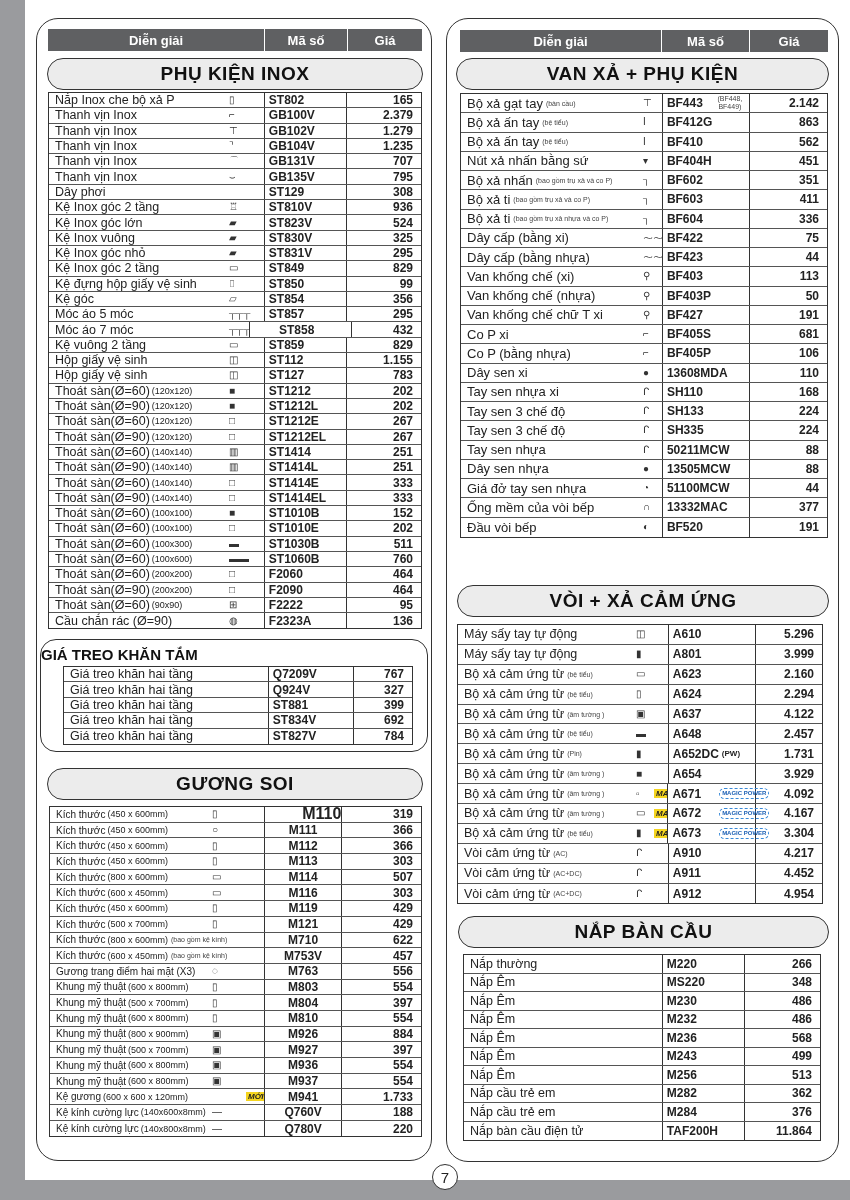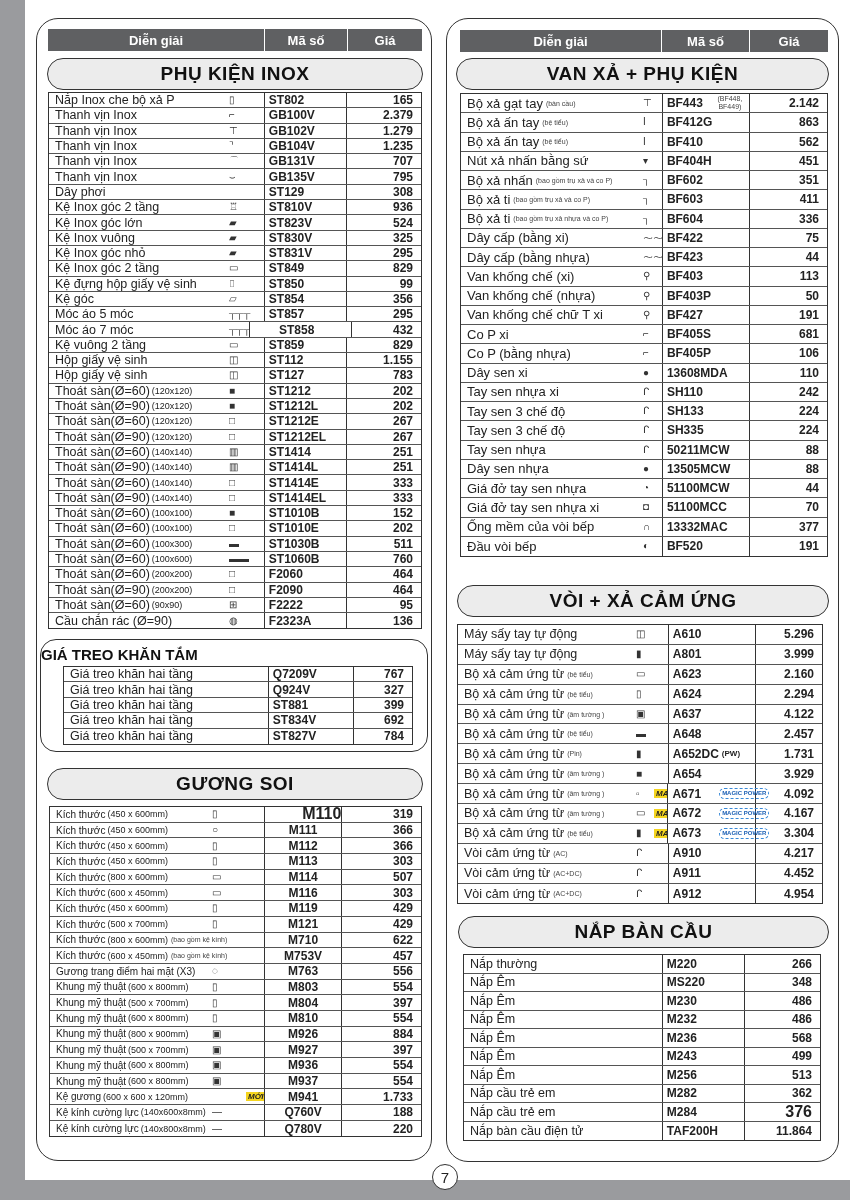--- a/index.html
+++ b/index.html
@@ -1016,21 +1016,21 @@
     </div>
     <div class="row" style="height:19.25px;">
       <div class="c1" style="width:203px; font-size:13px;">
         <span>Tay sen nhựa xi</span>
         <span class="icon" style="left:182px;">ᒋ</span>
       </div>
       <div class="c2" style="width:88px; font-size:12px;">
         <span>SH110</span>
       </div>
       <div class="c3" style="width:77px; font-size:12px;">
-        <span>242</span>
+        <span>168</span>
       </div>
     </div>
     <div class="row" style="height:19.25px;">
       <div class="c1" style="width:203px; font-size:13px;">
         <span>Tay sen 3 chế độ</span>
         <span class="icon" style="left:182px;">ᒋ</span>
       </div>
       <div class="c2" style="width:88px; font-size:12px;">
         <span>SH133</span>
       </div>
@@ -1077,32 +1077,20 @@
     <div class="row" style="height:19.25px;">
       <div class="c1" style="width:203px; font-size:13px;">
         <span>Giá đở tay sen nhựa</span>
         <span class="icon" style="left:182px;">◔</span>
       </div>
       <div class="c2" style="width:88px; font-size:12px;">
         <span>51100MCW</span>
       </div>
       <div class="c3" style="width:77px; font-size:12px;">
         <span>44</span>
-      </div>
-    </div>
-    <div class="row" style="height:19.25px;">
-      <div class="c1" style="width:203px; font-size:13px;">
-        <span>Giá đở tay sen nhựa xi</span>
-        <span class="icon" style="left:182px;">◘</span>
-      </div>
-      <div class="c2" style="width:88px; font-size:12px;">
-        <span>51100MCC</span>
-      </div>
-      <div class="c3" style="width:77px; font-size:12px;">
-        <span>70</span>
       </div>
     </div>
     <div class="row" style="height:19.25px;">
       <div class="c1" style="width:203px; font-size:13px;">
         <span>Ống mềm của vòi bếp</span>
         <span class="icon" style="left:182px;">∩</span>
       </div>
       <div class="c2" style="width:88px; font-size:12px;">
         <span>13332MAC</span>
       </div>
@@ -1405,21 +1393,21 @@
         <span>362</span>
       </div>
     </div>
     <div class="row" style="height:18.5px;">
       <div class="c1" style="width:200px; font-size:12.5px;">
         <span>Nắp cầu trẻ em</span>
       </div>
       <div class="c2" style="width:83px; font-size:12px;">
         <span>M284</span>
       </div>
-      <div class="c3" style="width:75px; font-size:16px;">
+      <div class="c3" style="width:75px; font-size:12px;">
         <span>376</span>
       </div>
     </div>
     <div class="row" style="height:18.5px;">
       <div class="c1" style="width:200px; font-size:12.5px;">
         <span>Nắp bàn cầu điện tử</span>
       </div>
       <div class="c2" style="width:83px; font-size:12px;">
         <span>TAF200H</span>
       </div>

